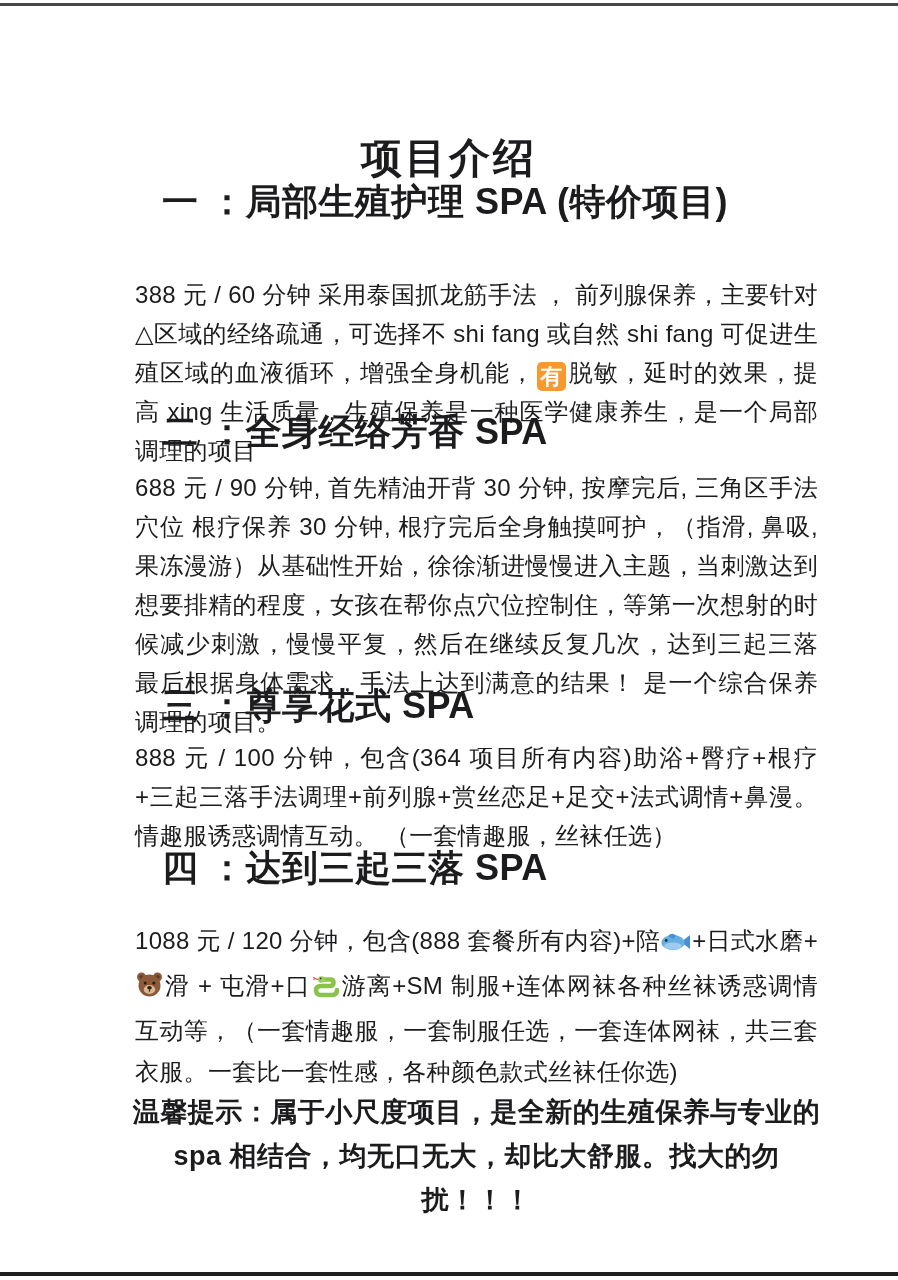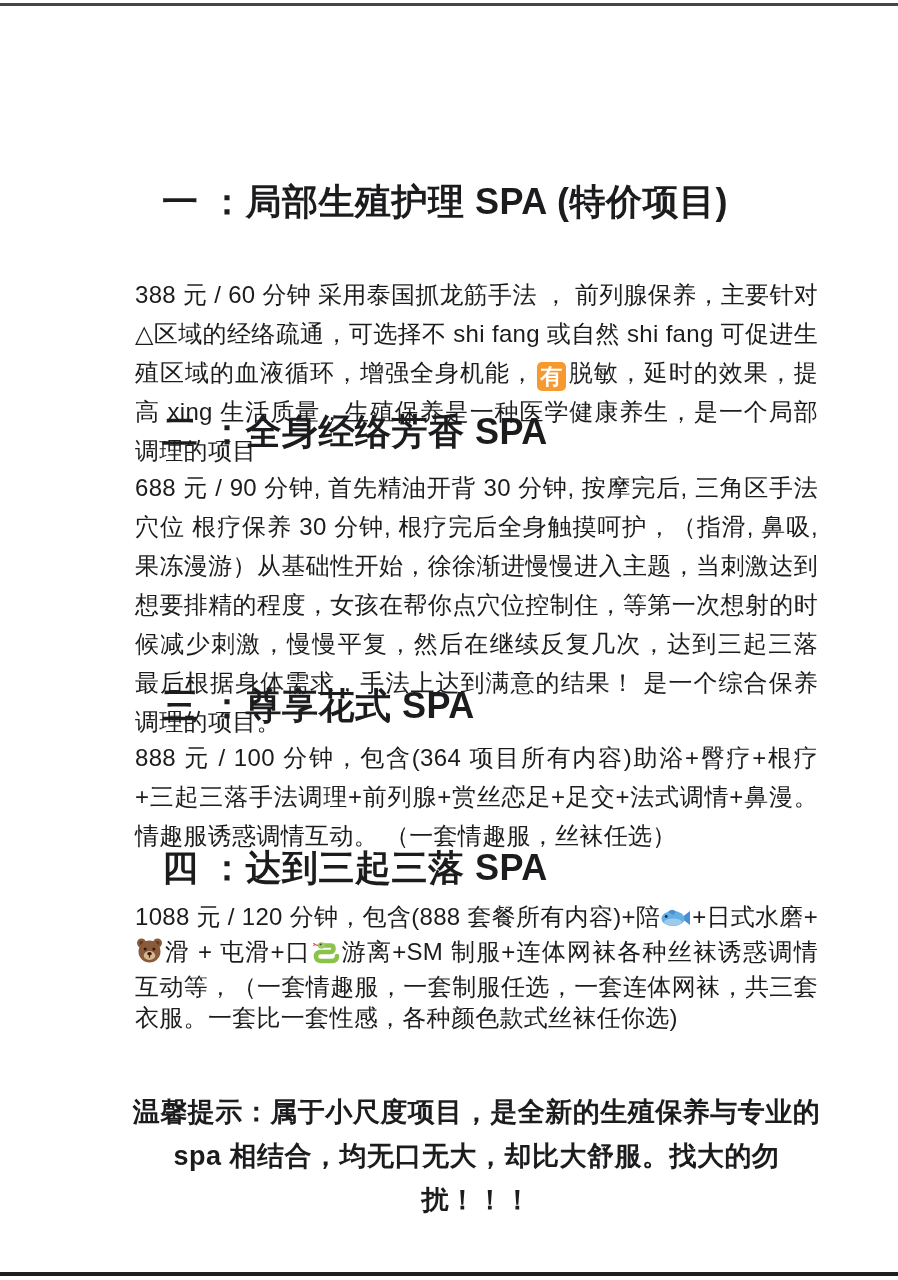--- a/index.html
+++ b/index.html
@@ -22,21 +22,21 @@
     position:absolute;left:27px;width:660px;
     font-size:36px;font-weight:700;letter-spacing:.5px;white-space:nowrap;
   }
   .sec-body{
     position:absolute;left:0;width:683px;
     font-size:24px;line-height:39px;text-align:justify;letter-spacing:.3px;
   }
   .h1{top:178px}.b1{top:251px}
   .h2{top:408px}.b2{top:444px}
   .h3{top:682px}.b3{top:714px}
-  .h4{top:844px}.b4{top:877px;line-height:31px;}
+  .h4{top:844px}.b4{top:896px;line-height:41px;}
   .footer-note{
     position:absolute;top:1090px;left:-10px;width:703px;
     font-size:27px;font-weight:700;line-height:44px;text-align:center;letter-spacing:.5px;
   }
   .you-badge{
     display:inline-block;background:#f6992e;color:#fff;
     border-radius:5px;font-size:22px;font-weight:600;
     width:29px;height:29px;line-height:29px;text-align:center;
     vertical-align:-3px;margin:0 2px;
   }
@@ -45,20 +45,21 @@
     position:absolute;top:1188px;right:76px;
     font-size:58px;font-weight:400;color:#d47fa5;letter-spacing:1px;
   }
 </style>
 </head>
 <body>
 
 <div class="page">
   <div class="edge-line-top"></div>
 
+  <h1 class="doc-title">项目介绍</h1>
 
   <div class="content">
 
     <div class="sec-heading h1">一 ：局部生殖护理 SPA (特价项目)</div>
     <p class="sec-body b1"><span>388 元 / 60 分钟 采用泰国抓龙筋手法 ， 前列腺保养，主要针对△区域的经络疏通，可选择不 shi fang 或自然 shi fang 可促进生殖区域的血液循环，增强全身机能，</span><span class="you-badge">有</span><span>脱敏，延时的效果，提高 xing 生活质量，生殖保养是一种医学健康养生，是一个局部调理的项目</span></p>
 
     <div class="sec-heading h2">二 ：全身经络芳香 SPA</div>
     <p class="sec-body b2">688 元 / 90 分钟, 首先精油开背 30 分钟, 按摩完后, 三角区手法 穴位 根疗保养 30 分钟, 根疗完后全身触摸呵护，（指滑, 鼻吸, 果冻漫游）从基础性开始，徐徐渐进慢慢进入主题，当刺激达到想要排精的程度，女孩在帮你点穴位控制住，等第一次想射的时候减少刺激，慢慢平复，然后在继续反复几次，达到三起三落 最后根据身体需求，手法上达到满意的结果！ 是一个综合保养调理的项目。</p>
 
     <div class="sec-heading h3">三 ：尊享花式 SPA</div>

